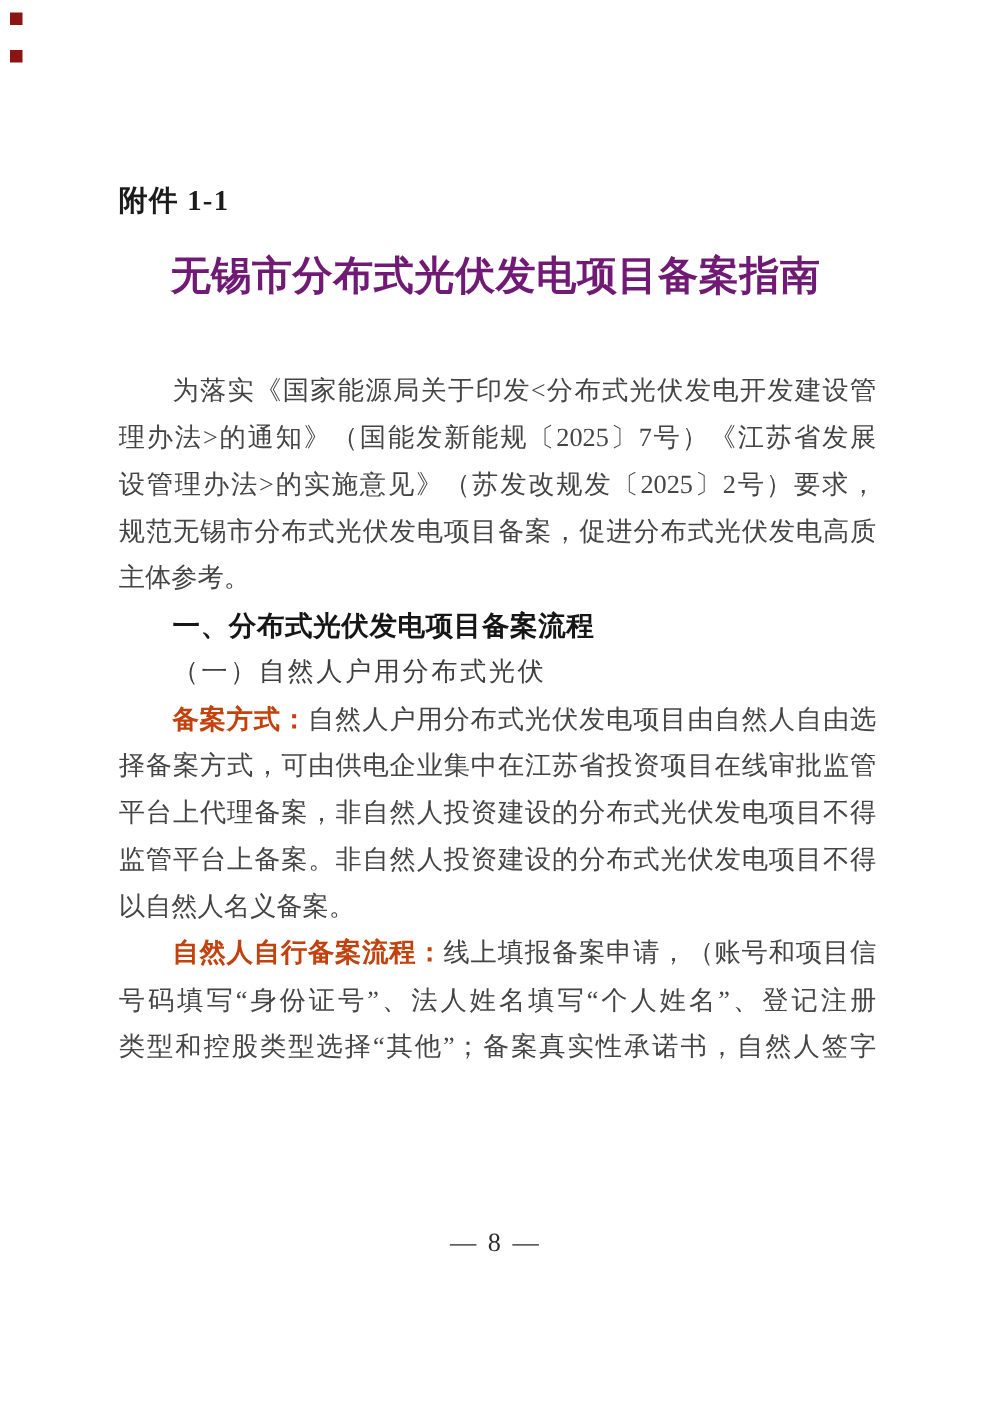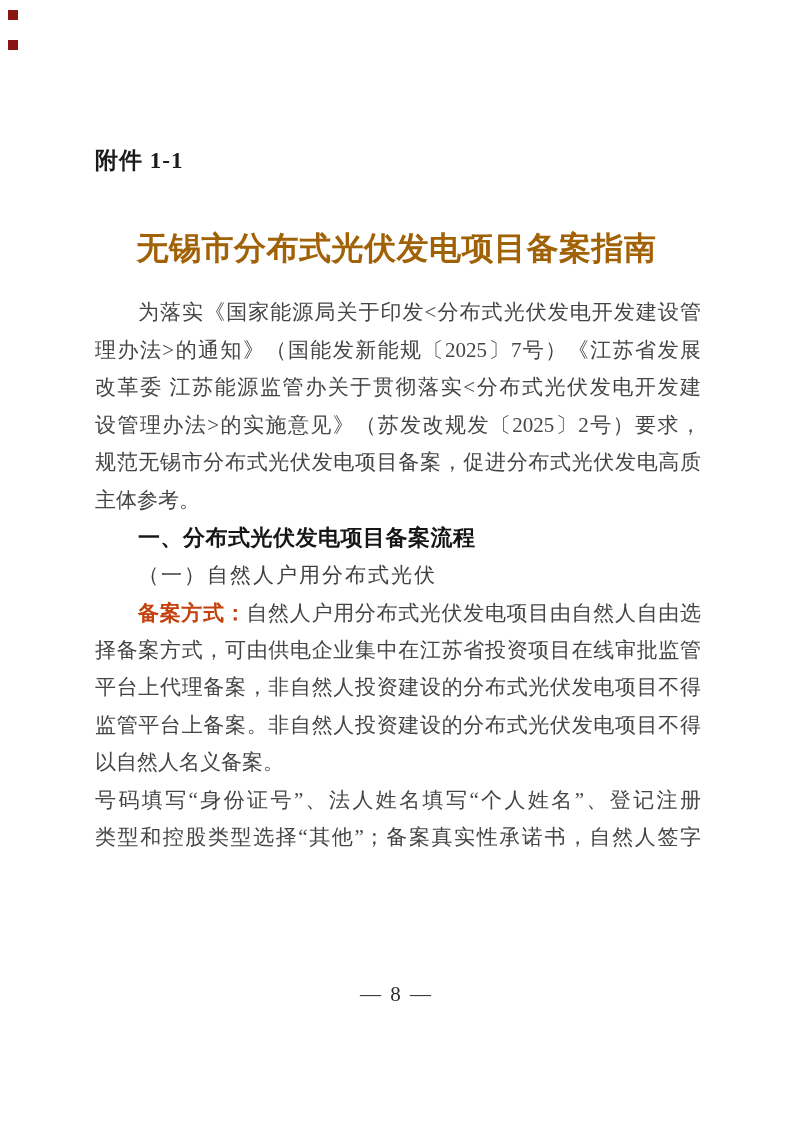--- a/index.html
+++ b/index.html
@@ -30,29 +30,29 @@
     font-size: 23px;
     font-weight: bold;
     color: #1b1b1b;
     line-height: 30px;
     letter-spacing: 1px;
     text-align: center;
   }
   .title {
     position: absolute;
     left: 0;
-    top: 228px;
+    top: 200px;
     width: 793px;
     margin: 0;
     text-align: center;
     font-family: "Liberation Sans", "DejaVu Sans", sans-serif;
     font-weight: bold;
     font-size: 32px;
     line-height: 40px;
-    color: #a16207;
+    color: #701a75;
     letter-spacing: 0.5px;
   }
   .doc-body {
     position: absolute;
     left: 95px;
     top: 294px;
     width: 606px;
     color: #454545;
   }
   .line {
@@ -103,29 +103,29 @@
   <div class="corner-mark m1" style="background: rgb(138, 21, 18);"></div>
   <div class="corner-mark m2" style="background: rgb(138, 21, 18);"></div>
 
   <div class="attachment">附件 1-1</div>
 
   <h1 class="title">无锡市分布式光伏发电项目备案指南</h1>
 
   <div class="doc-body" id="doc-body">
       <div class="line p indent fill"><span>为落实《国家能源局关于印发&lt;分布式光伏发电开发建设管</span></div>
       <div class="line p fill"><span>理办法&gt;的通知》（国能发新能规〔2025〕7号）《江苏省发展</span></div>
-      <div class="line p fill"><span>改革委 江苏能源监管办关于贯彻落实&lt;分布式光伏发电开发建</span></div>
       <div class="line p fill"><span>设管理办法&gt;的实施意见》（苏发改规发〔2025〕2号）要求，</span></div>
       <div class="line p fill"><span>规范无锡市分布式光伏发电项目备案，促进分布式光伏发电高质</span></div>
       <div class="line p"><span>主体参考。</span></div>
       <div class="line h1 indent"><span>一、分布式光伏发电项目备案流程</span></div>
       <div class="line h2 indent"><span>（一）自然人户用分布式光伏</span></div>
       <div class="line p indent fill"><span class="b">备案方式：</span><span>自然人户用分布式光伏发电项目由自然人自由选</span></div>
       <div class="line p fill"><span>择备案方式，可由供电企业集中在江苏省投资项目在线审批监管</span></div>
       <div class="line p fill"><span>平台上代理备案，非自然人投资建设的分布式光伏发电项目不得</span></div>
       <div class="line p fill"><span>监管平台上备案。非自然人投资建设的分布式光伏发电项目不得</span></div>
       <div class="line p"><span>以自然人名义备案。</span></div>
+      <div class="line p indent fill"><span class="b">自然人自行备案流程：</span><span>线上填报备案申请，（账号和项目信</span></div>
       <div class="line p fill"><span>号码填写“身份证号”、法人姓名填写“个人姓名”、登记注册</span></div>
       <div class="line p fill"><span>类型和控股类型选择“其他”；备案真实性承诺书，自然人签字</span></div>
     </div>
 
   <div class="footer">— 8 —</div>
 </div>
 
 </body></html>

